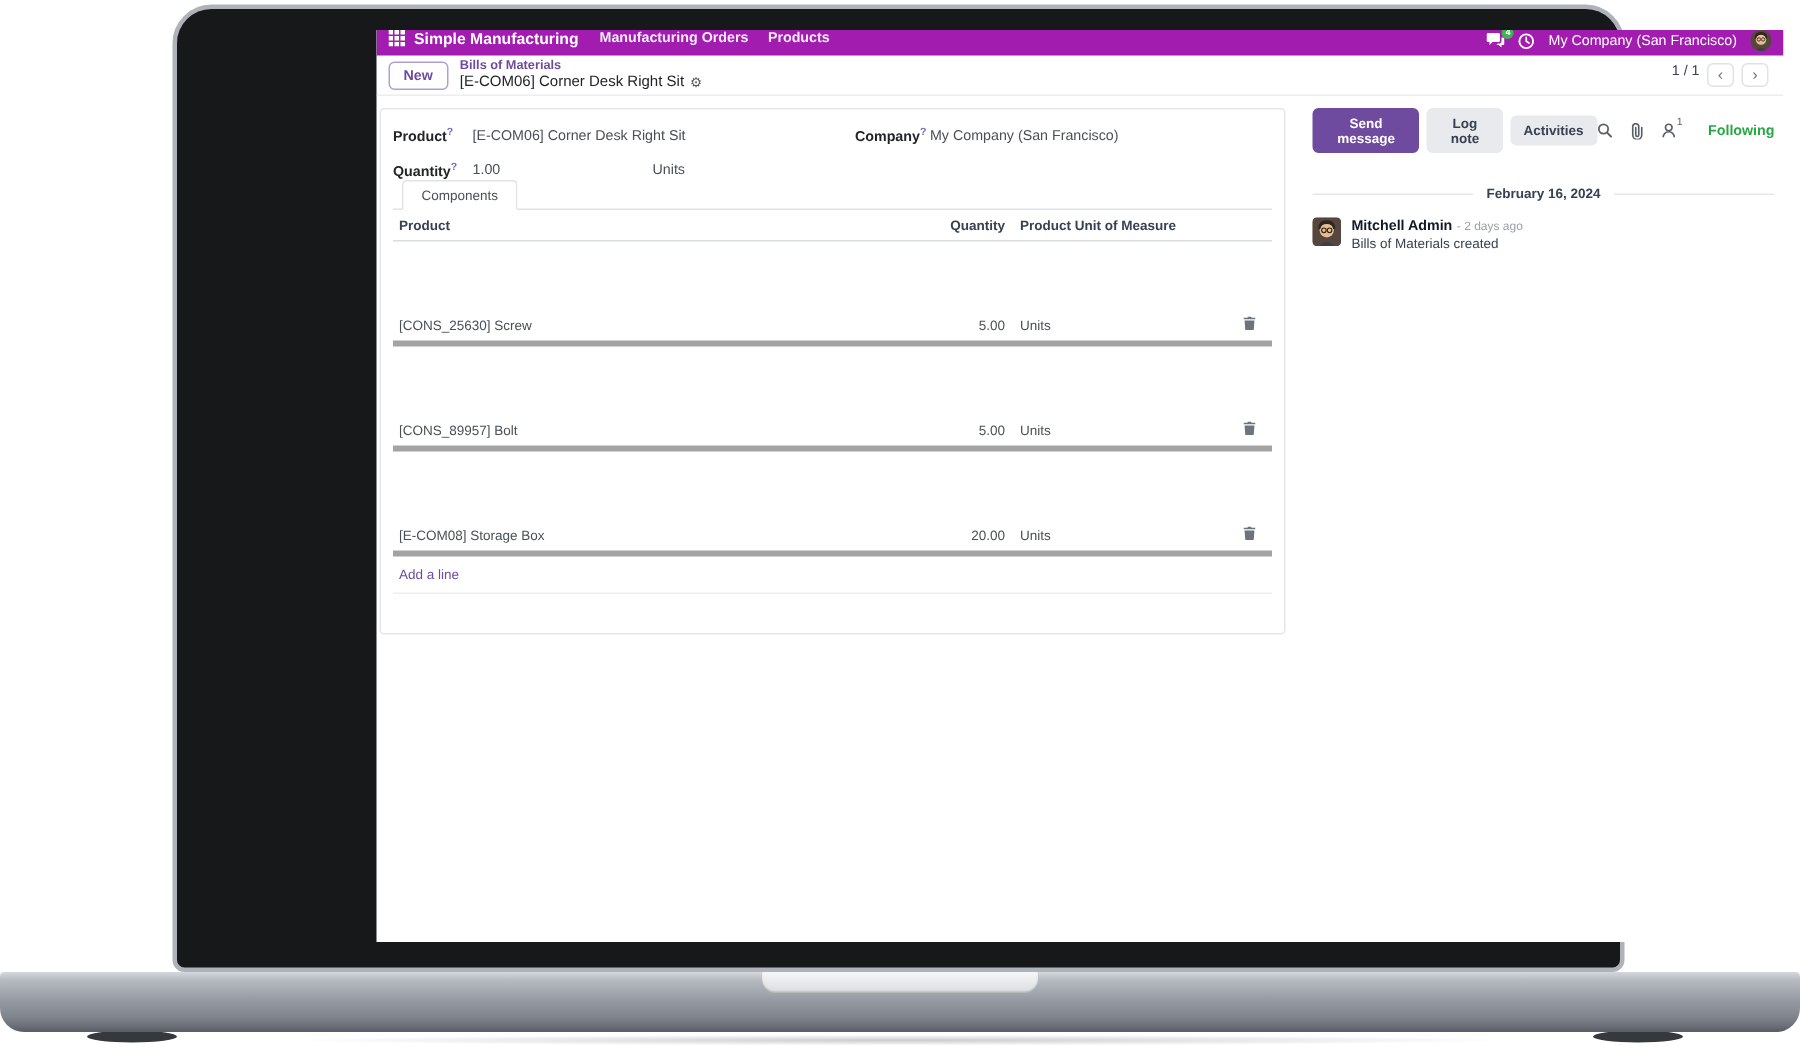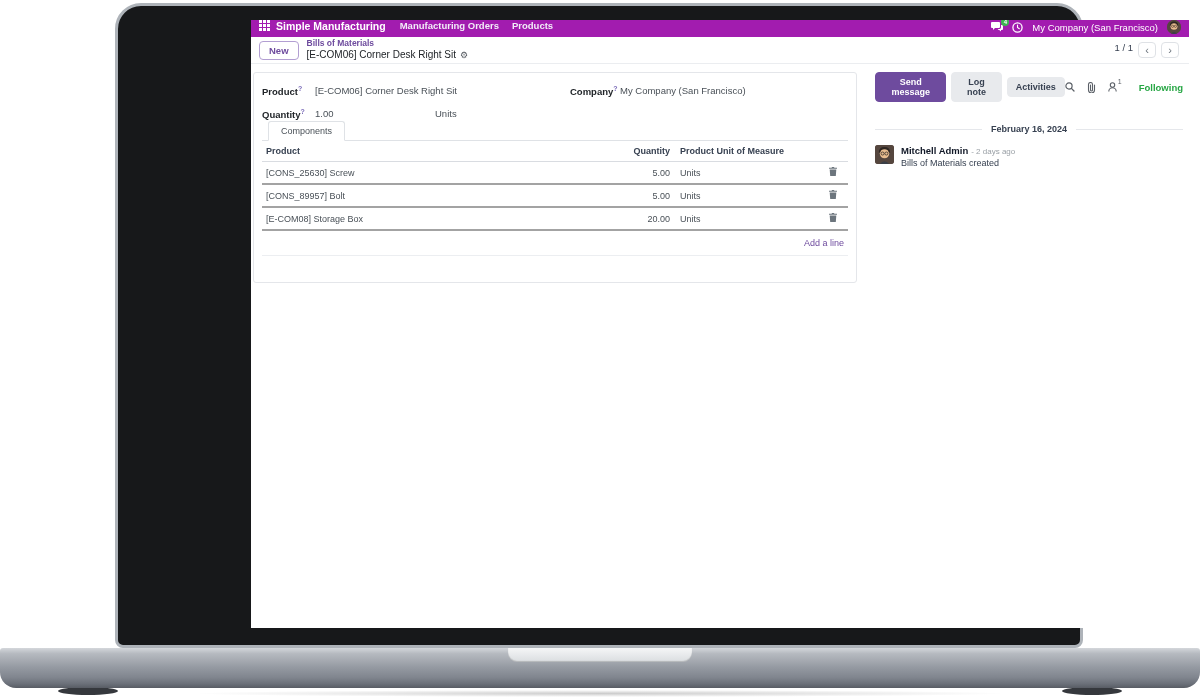--- a/index.html
+++ b/index.html
@@ -66,23 +66,23 @@
          border-bottom:1px solid #fff; border-radius:3px 3px 0 0; padding:4px 12px; margin-bottom:-1px; cursor:pointer; }
 
   .tbl { width:100%; }
   .t-row { display:flex; align-items:center; padding:0 2px; }
   .t-head { font-weight:700; color:#374151; font-size:9px; border-bottom:1px solid #d9dce1; }
   .t-head > div, .t-body > div { padding:5px 2px; }
   .c-prod { flex:1; }
   .c-qty { width:58px; text-align:right; }
   .c-uom { width:148px; padding-left:8px !important; }
   .c-del { width:26px; text-align:center; }
-  .t-body { font-size:9px; color:#495057; border-bottom:2px solid #a3a3a3; cursor:pointer; }
+  .t-body { font-size:9px; color:#495057; border-bottom:4px solid #a3a3a3; cursor:pointer;margin-top:45px; }
   .del-btn { background:none; border:none; cursor:pointer; line-height:0; padding:0; }
-  .addline { font-size:9px; color:#6e4b9e; padding:7px 4px; border-bottom:1px solid #eceef1; cursor:pointer;text-align:right; }
+  .addline { font-size:9px; color:#6e4b9e; padding:7px 4px; border-bottom:1px solid #eceef1; cursor:pointer; }
   .sheet-space { height:26px; }
 
   
   .chatter { flex:1; padding:8px 6px 0 18px; display:flex; flex-direction:column; }
   .chat-actions { display:flex; align-items:center;justify-content:space-between; }
   .btn-send { font-size:9px; font-weight:700; color:#fff; background:#6e4b9e; border:1px solid #6e4b9e;
               border-radius:4px; padding:4px 8px; cursor:pointer; }
   .btn-gray { font-size:9px; font-weight:700; color:#374151; background:#e8eaed; border:1px solid #e8eaed;
               border-radius:4px; padding:4px 8px; margin-left:5px; cursor:pointer; }
   .chat-icons { margin-left:auto; display:flex; align-items:center; gap:12px; }

